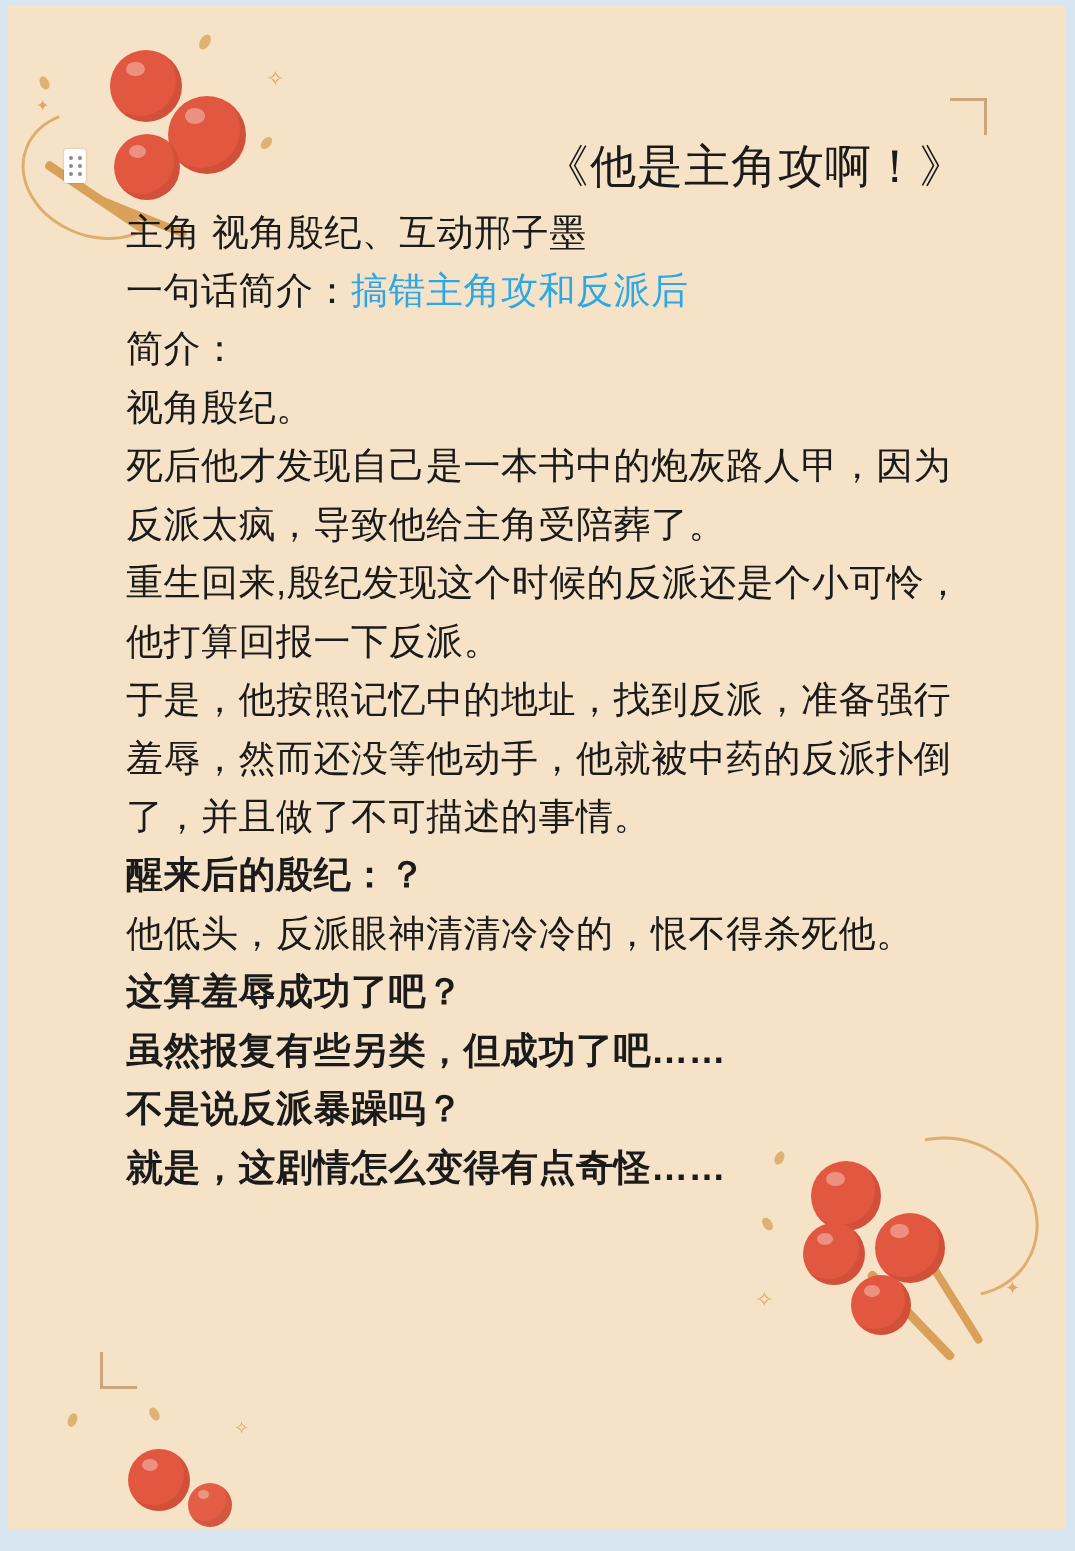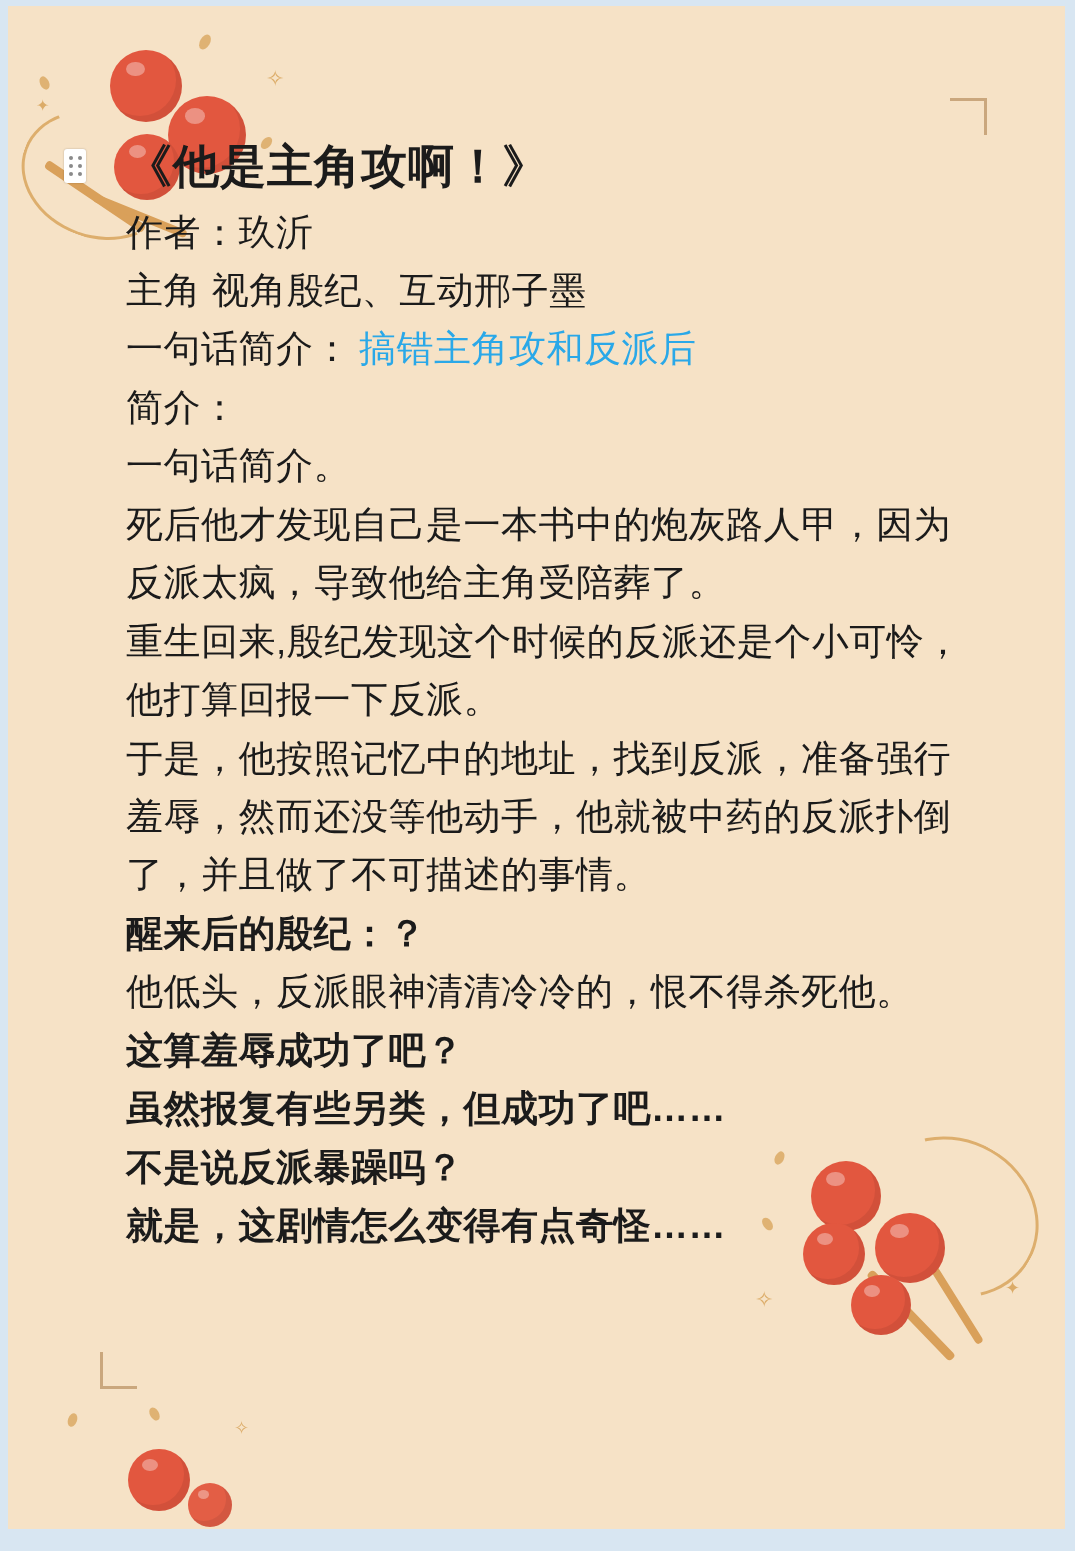--- a/index.html
+++ b/index.html
@@ -133,35 +133,36 @@
   
   .content {
     position: absolute;
     left: 118px;
     top: 132px;
     width: 840px;
     color: #1b1b1b;
   }
   .title {
     font-size: 46px;
-    font-weight: 700;
+    font-weight: 400;
     letter-spacing: 1px;
     margin: 0 0 8px 0;
     line-height: 1.25;
     white-space: nowrap;
+    text-align: right;
   }
   .line {
     font-size: 37px;
     line-height: 1.58;
     font-weight: 500;
     margin: 0;
     letter-spacing: 0.5px;
   }
   .line.bold { font-weight: 700; }
-  .hl { color: #2aa8e8; margin-left: 8px; }
+  .hl { color: #2aa8e8; }
   .meta { font-weight: 500; }
 </style>
 </head>
 <body>
 
 <div id="page">
 
   <div class="edge top"></div>
   <div class="edge bottom"></div>
   <div class="edge left"></div>
@@ -213,28 +214,27 @@
       <i></i>
       <i></i>
       <i></i>
       <i></i>
       <i></i>
     </div>
 
     <div class="content">
       <h1 class="title">《他是主角攻啊！》</h1>
 
-      <p class="line meta">作者：玖沂</p>
       <p class="line meta">主角 视角殷纪、互动邢子墨</p>
 
       <p class="line"><span>一句话简介：</span><span class="hl">搞错主角攻和反派后</span></p>
 
       <p class="line">简介：</p>
 
-      <p class="line">一句话简介。</p>
+      <p class="line">视角殷纪。</p>
       <p class="line">死后他才发现自己是一本书中的炮灰路人甲，因为反派太疯，导致他给主角受陪葬了。</p>
       <p class="line">重生回来,殷纪发现这个时候的反派还是个小可怜，他打算回报一下反派。</p>
       <p class="line">于是，他按照记忆中的地址，找到反派，准备强行羞辱，然而还没等他动手，他就被中药的反派扑倒了，并且做了不可描述的事情。</p>
       <p class="line bold">醒来后的殷纪：？</p>
       <p class="line">他低头，反派眼神清清冷冷的，恨不得杀死他。</p>
       <p class="line bold">这算羞辱成功了吧？</p>
       <p class="line bold">虽然报复有些另类，但成功了吧……</p>
       <p class="line bold">不是说反派暴躁吗？</p>
       <p class="line bold">就是，这剧情怎么变得有点奇怪……</p>
     </div>

